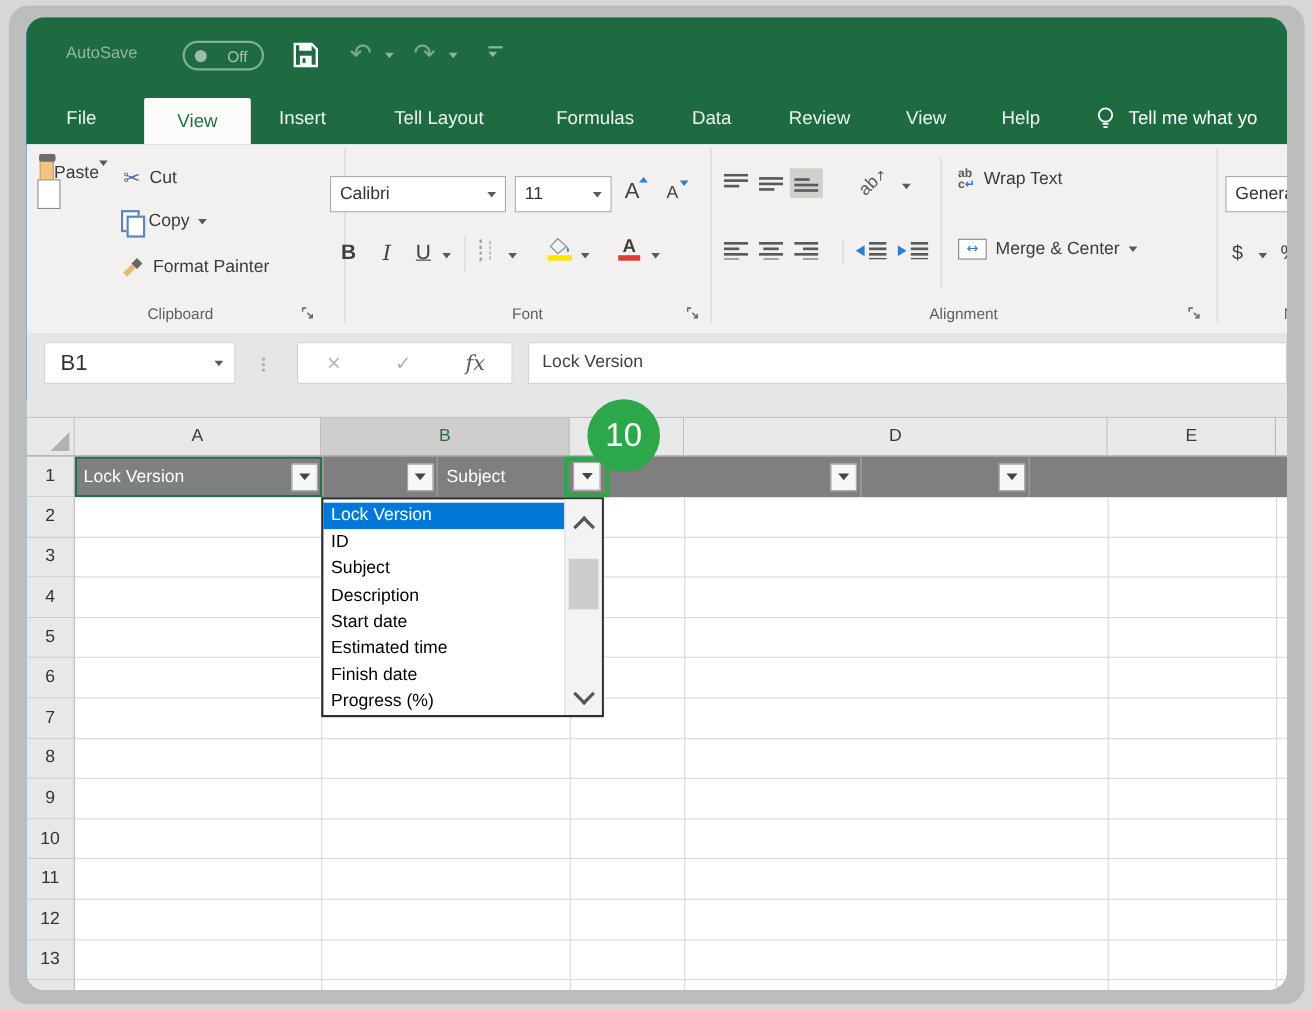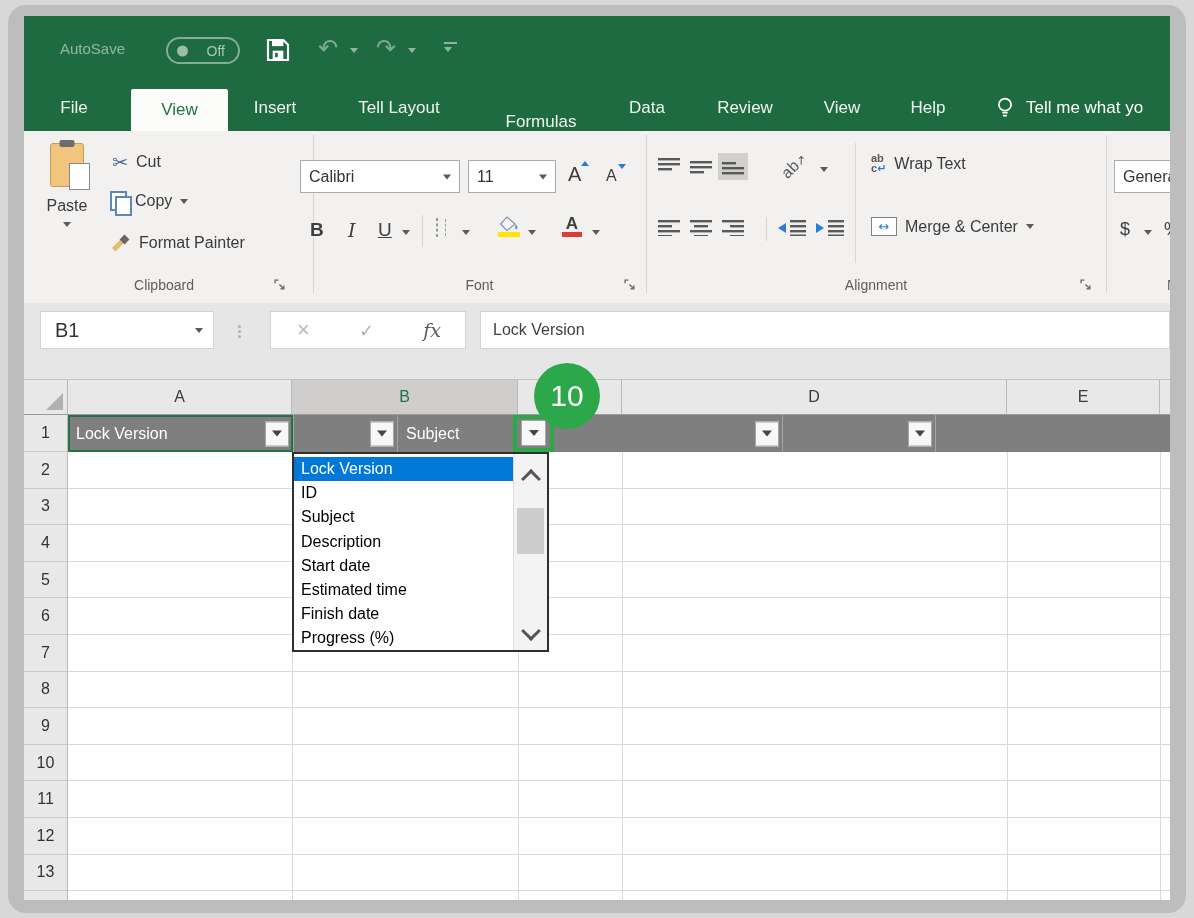--- a/index.html
+++ b/index.html
@@ -1,18 +1,18 @@
 <!DOCTYPE html>
 <html><head>
 <meta charset="utf-8">
 <style>
   html,body{margin:0;padding:0;background:#d8d8d8;font-family:"Liberation Sans","DejaVu Sans",sans-serif;}
   .page{position:relative;width:1194px;height:918px;overflow:hidden;background:#d8d8d8;}
   .frame{position:absolute;left:8px;top:5px;right:8px;bottom:5px;background:#bdbdbd;border-radius:18px;}
-  .window{position:absolute;left:24px;top:16px;width:1146px;height:884px;background:#0369a1;border-radius:0;overflow:hidden;box-sizing:border-box;}
+  .window{position:absolute;left:24px;top:16px;width:1146px;height:884px;background:#0369a1;border-radius:16px;overflow:hidden;box-sizing:border-box;}
   .abs{position:absolute;}
   
   .titlebar{position:absolute;left:0;top:0;width:100%;height:69px;background:#1F6B41;}
   .tb-text{color:rgba(255,255,255,.5);font-size:15px;}
   .toggle{position:absolute;left:142px;top:21px;width:74px;height:27px;border:2px solid rgba(255,255,255,.45);border-radius:15px;box-sizing:border-box;}
   .toggle .dot{position:absolute;left:9px;top:50%;transform:translateY(-50%);width:11px;height:11px;border-radius:50%;background:rgba(255,255,255,.55);}
   .toggle .state{position:absolute;right:13px;top:50%;transform:translateY(-50%);color:rgba(255,255,255,.6);font-size:14px;}
   .qa-glyph{color:rgba(255,255,255,.42);font-size:24px;font-family:"DejaVu Sans",sans-serif;line-height:1;}
   .mtri{width:0;height:0;border-left:4px solid transparent;border-right:4px solid transparent;border-top:5px solid rgba(255,255,255,.5);}
   .custbar{width:13px;height:2px;background:rgba(255,255,255,.5);margin-bottom:3px;}
@@ -114,35 +114,35 @@
       </span>
     </div>
 
     <div class="tabbar">
       <span class="tab" style="left:50px;">File</span>
       <div class="hometab">
           <span>View</span>
         </div>
       <span class="tab" style="left:251px;">Insert</span>
       <span class="tab" style="left:375px;">Tell Layout</span>
-      <span class="tab" style="left:517px;margin-top:14px;">Formulas</span>
+      <span class="tab" style="left:517px;">Formulas</span>
       <span class="tab" style="left:623px;">Data</span>
       <span class="tab" style="left:721px;">Review</span>
       <span class="tab" style="left:818px;">View</span>
       <span class="tab" style="left:904px;">Help</span>
       <svg class="abs" style="left:972px;top:11px;" width="18" height="24" viewBox="0 0 16 21">
         <circle cx="8" cy="7.5" r="5.4" fill="none" stroke="#fff" stroke-width="1.5"></circle>
         <path d="M5.6 14.6 h4.8 M6.3 17.2 h3.4" stroke="#fff" stroke-width="1.5" fill="none"></path>
       </svg>
       <span class="tellme">Tell me what yo</span>
     </div>
 
     <div class="ribbon">
       
-      <div class="abs" style="left:12px;top:8px;width:62px;height:120px;display:flex;flex-direction:column;align-items:center;">
+      <div class="abs" style="left:12px;top:8px;width:62px;height:120px;display:flex;align-items:flex-start;">
         <div class="clip-ic" style="margin-top:4px;">
           <span class="clasp"></span>
           <span class="pg"></span>
         </div>
         <span class="rlabel" style="margin-top:10px;">Paste</span>
         <span class="dtri" style="margin-top:7px;"></span>
       </div>
       <div class="rbtn" style="left:88px;top:20px;">
         <span class="glyph" style="color:#456a92;font-size:19px;">✂</span>
         <span class="rlabel">Cut</span>

